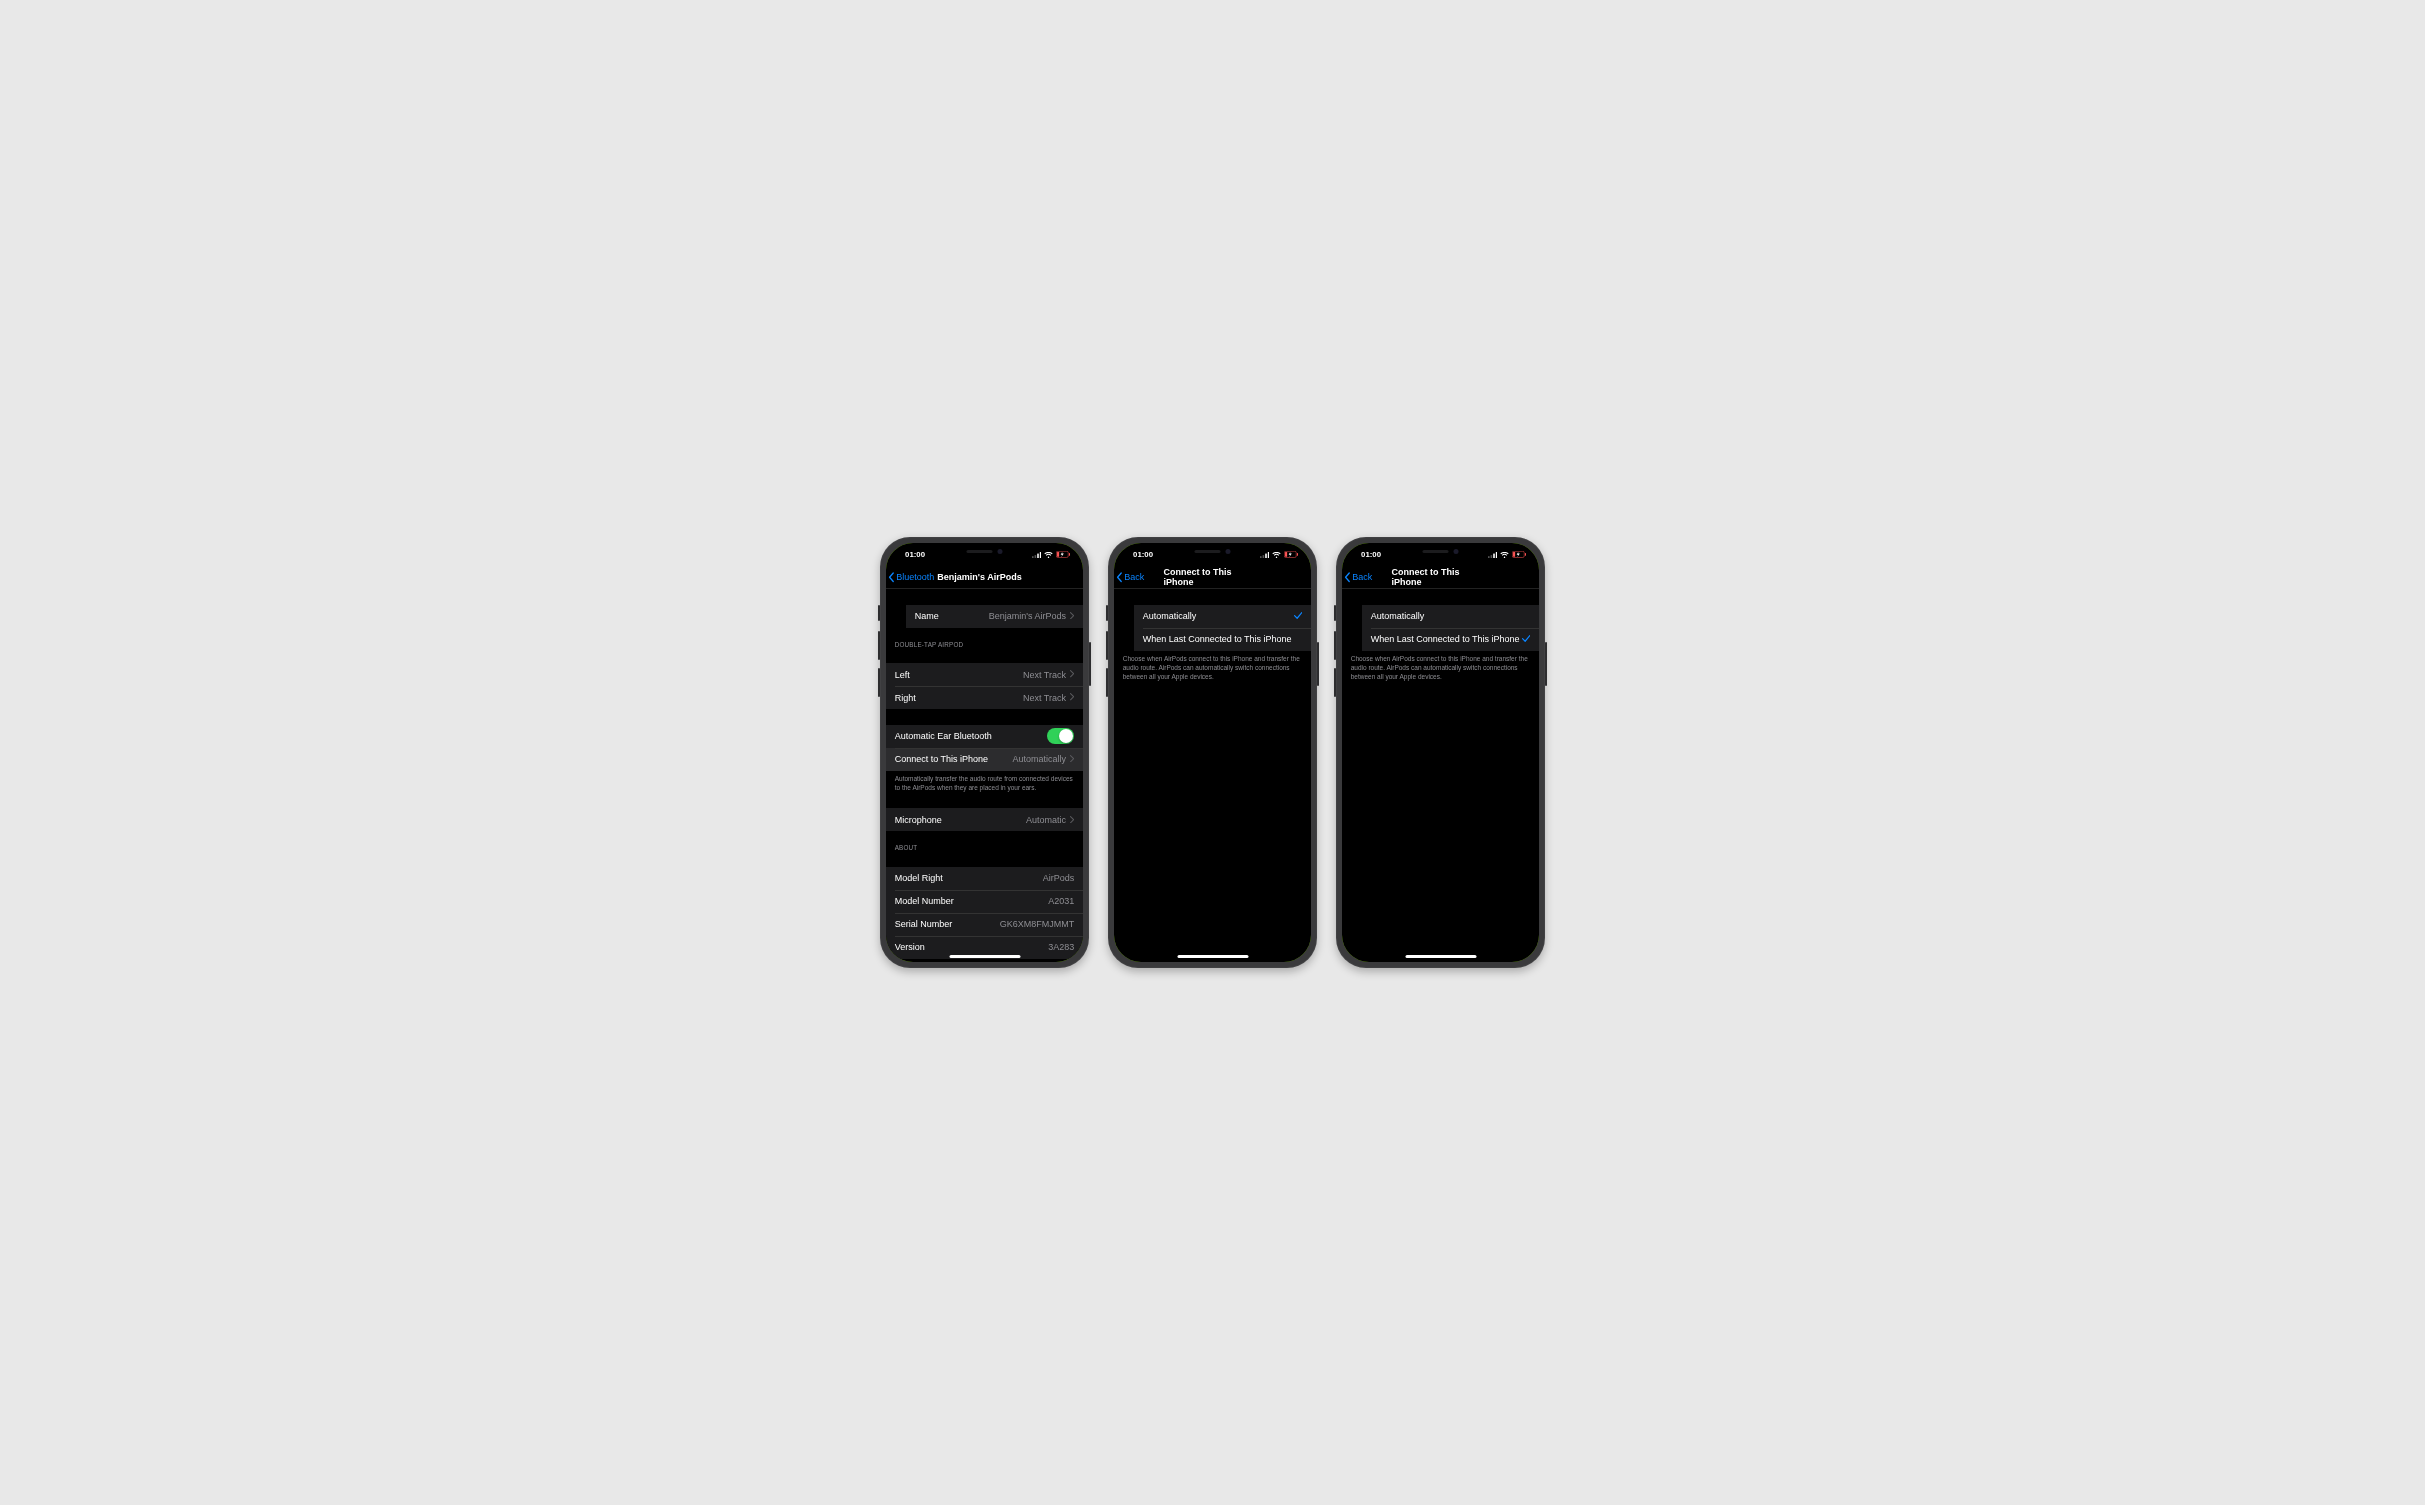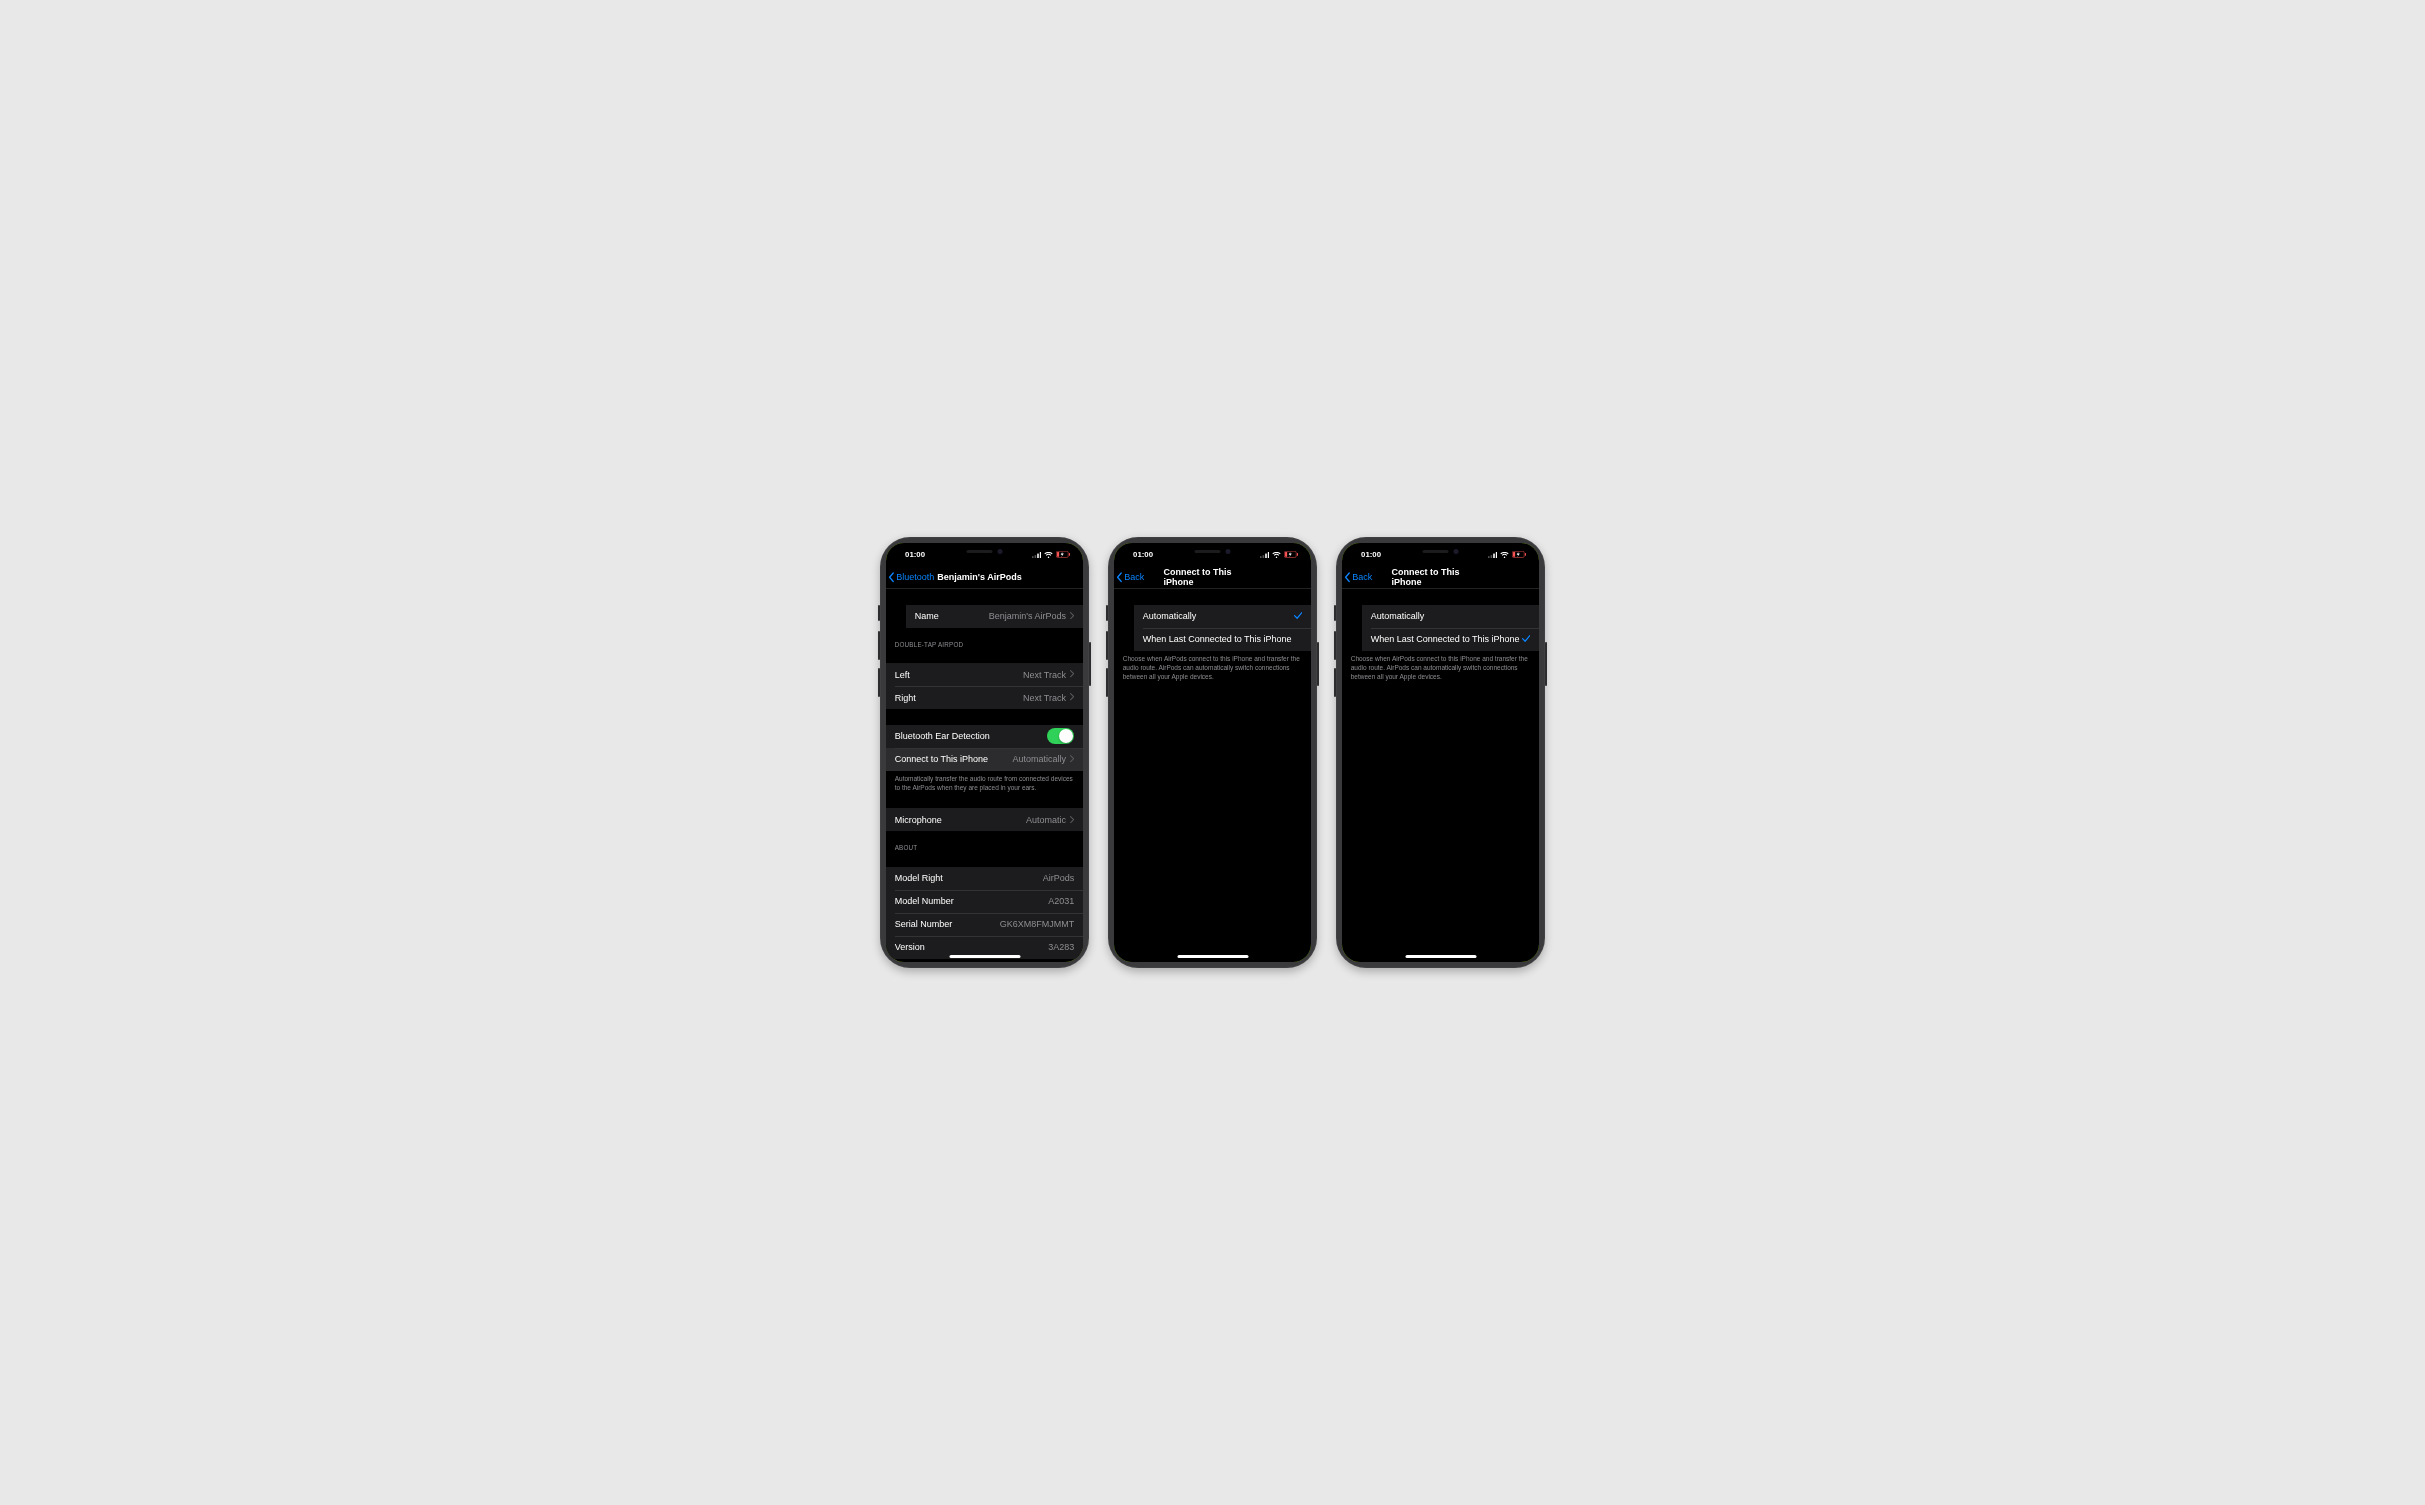--- a/index.html
+++ b/index.html
@@ -20,21 +20,21 @@
     background: #3a3a3c;
     border-radius: 30px;
     padding: 6.3px;
     box-shadow: 0 3.1px 8.4px rgba(0,0,0,0.25), inset 0 0 1.6px rgba(255,255,255,0.2);
     position: relative;
   }
   .phone-rim {
     width: 100%;
     height: 100%;
     background: #84cc16;
-    border-radius: 18px;
+    border-radius: 27px;
     overflow: hidden;
     position: relative;
   }
   
   .btn-side { position:absolute; background:#2d2d2f; border-radius:1.6px; }
   .btn-left1 { left:-2.1px; top:68px; width:2.1px; height:15.7px; }
   .btn-left2 { left:-2.1px; top:94px; width:2.1px; height:29px; }
   .btn-left3 { left:-2.1px; top:131px; width:2.1px; height:29px; }
   .btn-right { right:-2.1px; top:105px; width:2.1px; height:44px; }
 
@@ -256,21 +256,21 @@
             <span class="spacer"></span>
             <span class="value">Next Track</span>
             <span class="chev"><svg width="4.2" height="7.3" viewBox="0 0 8 14">
                   <path d="M1 1 L7 7 L1 13" stroke="#5a5a5e" stroke-width="2" fill="none" stroke-linecap="round" stroke-linejoin="round"></path>
                 </svg></span>
           </div>
         </div>
 
         <div class="group">
           <div class="row">
-            <span class="label">Bluetooth Ear Detection</span>
+            <span class="label">Automatic Ear Bluetooth</span>
             <span class="spacer"></span>
             <span class="switch on">
                 <span class="knob"></span>
               </span>
           </div>
           <div class="row highlight">
             <span class="label">Connect to This iPhone</span>
             <span class="spacer"></span>
             <span class="value">Automatically</span>
             <span class="chev"><svg width="4.2" height="7.3" viewBox="0 0 8 14">

